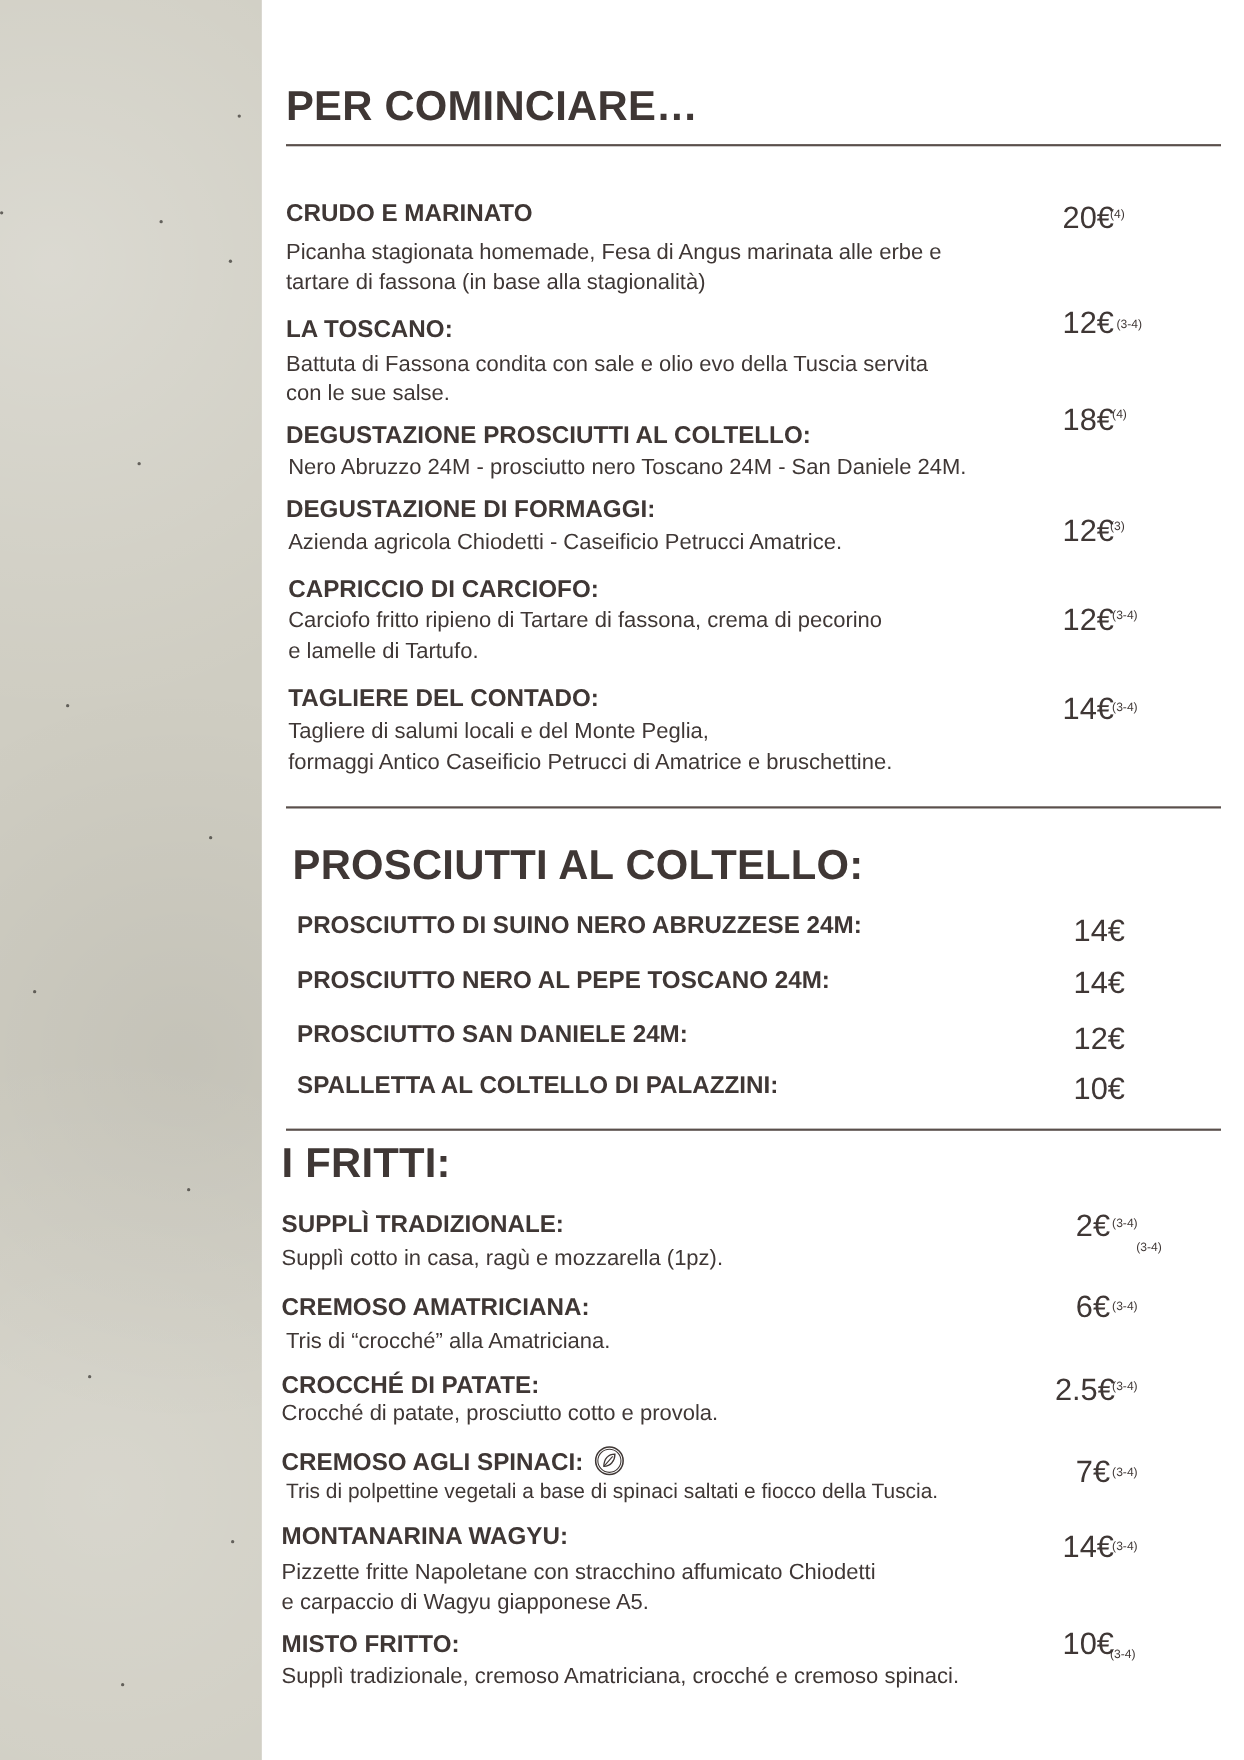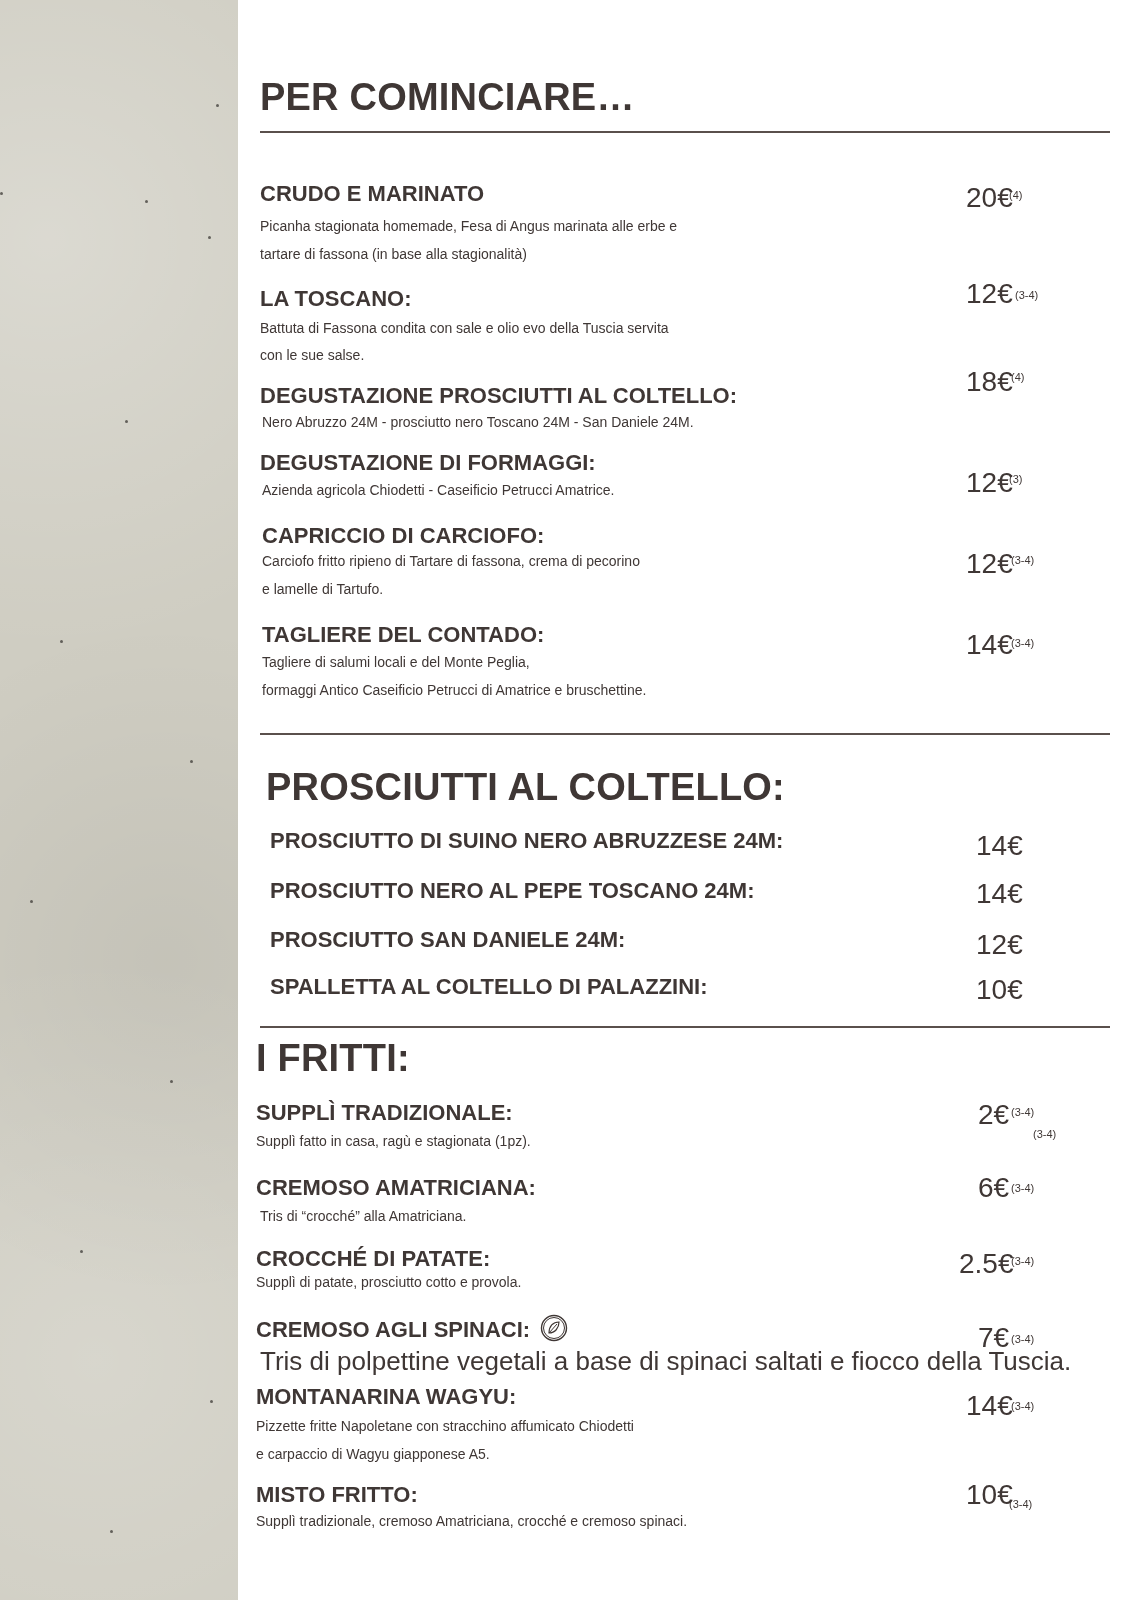--- a/index.html
+++ b/index.html
@@ -14,21 +14,21 @@
     background-image:
       radial-gradient(circle at 20% 15%, rgba(255,255,255,0.25) 0, rgba(255,255,255,0) 30%),
       radial-gradient(circle at 70% 60%, rgba(0,0,0,0.05) 0, rgba(0,0,0,0) 35%),
       radial-gradient(circle at 40% 85%, rgba(255,255,255,0.18) 0, rgba(255,255,255,0) 30%);
   }
   .speck { position: absolute; width: 3px; height: 3px; border-radius: 50%; background: #3c3a36; opacity: .75; }
   .abs { position: absolute; white-space: nowrap; }
   .h1 { font-size: 38px; font-weight: bold; letter-spacing: 0.2px; }
   .rule { position: absolute; height: 2px; background: #5a504c; }
   .title { font-size: 22px; font-weight: bold; }
-  .desc { font-size: 14px; }
+  .desc { font-size: 20px; }
   .price { font-size: 28px; }
   .note { font-size: 11px; }
   .leaf-icon { display: inline-block; vertical-align: middle; margin-left: 4px; }
 </style>
 </head>
 <body>
 
 <div class="paper">
   <span class="speck" style="left:216px;top:104px"></span>
   <span class="speck" style="left:208px;top:236px"></span>
@@ -95,47 +95,47 @@
 <div class="abs price" style="left:976px;top:929px">12€</div>
 
 <div class="abs title" style="left:270px;top:974px">SPALLETTA AL COLTELLO DI PALAZZINI:</div>
 <div class="abs price" style="left:976px;top:974px">10€</div>
 
 <div class="rule" style="left:260px;top:1026px;width:850px"></div>
 
 <div class="abs h1" style="left:256px;top:1037px">I FRITTI:</div>
 
 <div class="abs title" style="left:256px;top:1100px">SUPPLÌ TRADIZIONALE:</div>
-<div class="abs desc" style="left:256px;top:1133px">Supplì fatto in casa, ragù e stagionata (1pz).</div>
+<div class="abs desc" style="left:256px;top:1133px">Supplì cotto in casa, ragù e mozzarella (1pz).</div>
 <div class="abs price" style="left:978px;top:1099px">2€</div>
 <div class="abs note" style="left:1011px;top:1106px">(3-4)</div>
 <div class="abs note" style="left:1033px;top:1128px">(3-4)</div>
 
 <div class="abs title" style="left:256px;top:1175px">CREMOSO AMATRICIANA:</div>
 <div class="abs desc" style="left:260px;top:1208px">Tris di “crocché” alla Amatriciana.</div>
 <div class="abs price" style="left:978px;top:1172px">6€</div>
 <div class="abs note" style="left:1011px;top:1182px">(3-4)</div>
 
 <div class="abs title" style="left:256px;top:1246px">CROCCHÉ DI PATATE:</div>
-<div class="abs desc" style="left:256px;top:1274px">Supplì di patate, prosciutto cotto e provola.</div>
+<div class="abs desc" style="left:256px;top:1274px">Crocché di patate, prosciutto cotto e provola.</div>
 <div class="abs price" style="left:959px;top:1248px">2.5€</div>
 <div class="abs note" style="left:1011px;top:1255px">(3-4)</div>
 
 <div class="abs title" style="left:256px;top:1314px">
   <span>CREMOSO AGLI SPINACI:</span>
   <span class="leaf-icon">
     <svg width="28" height="28" viewBox="0 0 28 28">
       <circle cx="14" cy="14" r="12.5" fill="none" stroke="#3f3735" stroke-width="1.4"></circle>
       <circle cx="14" cy="14" r="10.5" fill="none" stroke="#3f3735" stroke-width="1"></circle>
       <path d="M9 19 C9 12, 13 8, 19 8 C19 14, 15 19, 9 19 Z" fill="none" stroke="#3f3735" stroke-width="1.2"></path>
       <path d="M9 19 L17 10" stroke="#3f3735" stroke-width="1"></path>
     </svg>
   </span>
 </div>
-<div class="abs desc" style="left:260px;top:1346px;font-size:26px">Tris di polpettine vegetali a base di spinaci saltati e fiocco della Tuscia.</div>
+<div class="abs desc" style="left:260px;top:1346px;font-size:19px">Tris di polpettine vegetali a base di spinaci saltati e fiocco della Tuscia.</div>
 <div class="abs price" style="left:978px;top:1322px">7€</div>
 <div class="abs note" style="left:1011px;top:1333px">(3-4)</div>
 
 <div class="abs title" style="left:256px;top:1384px">MONTANARINA WAGYU:</div>
 <div class="abs desc" style="left:256px;top:1418px">Pizzette fritte Napoletane con stracchino affumicato Chiodetti</div>
 <div class="abs desc" style="left:256px;top:1446px">e carpaccio di Wagyu giapponese A5.</div>
 <div class="abs price" style="left:966px;top:1390px">14€</div>
 <div class="abs note" style="left:1011px;top:1400px">(3-4)</div>
 
 <div class="abs title" style="left:256px;top:1482px">MISTO FRITTO:</div>

